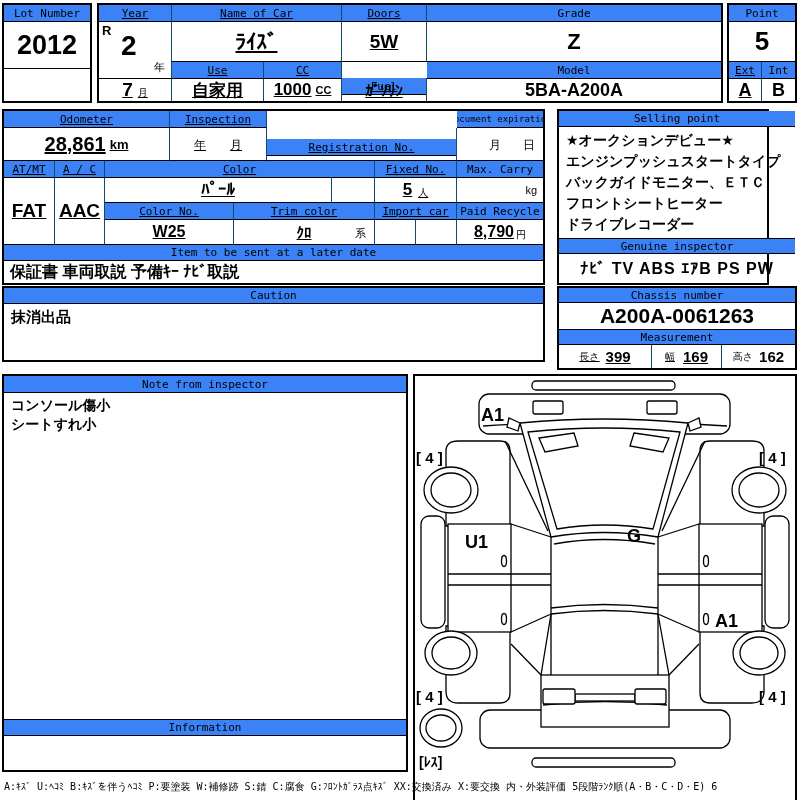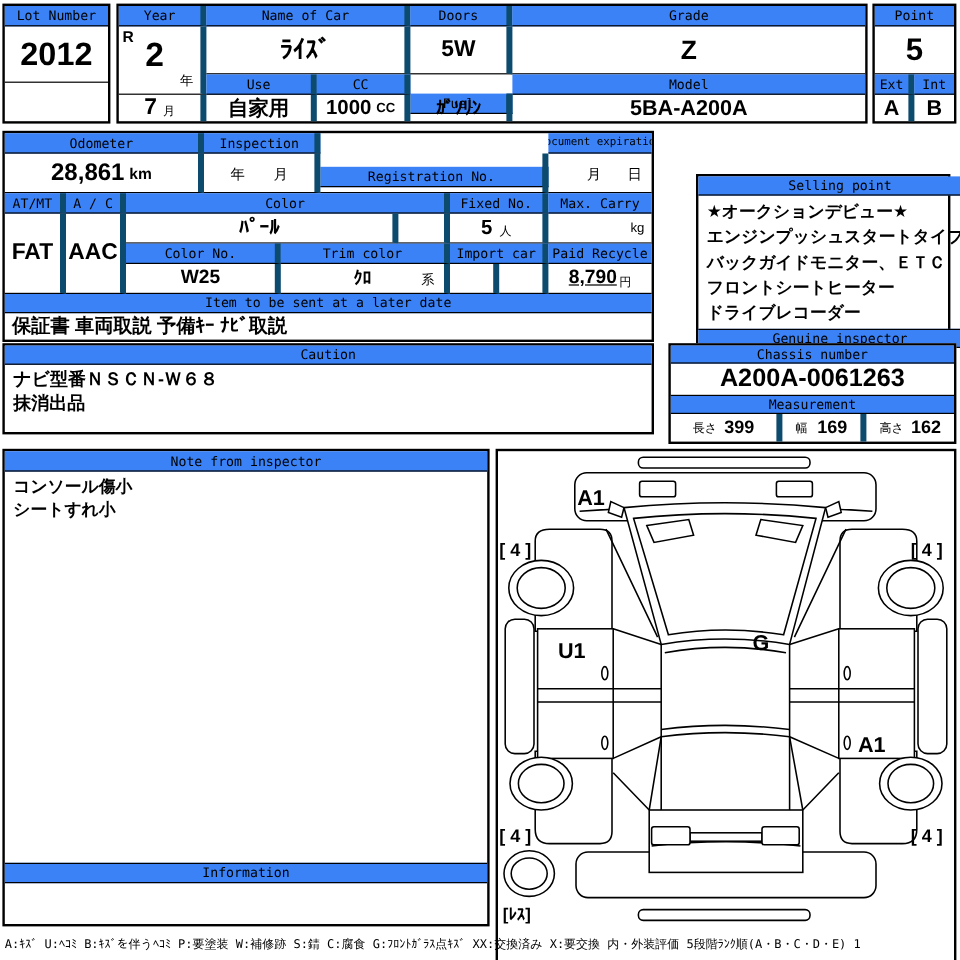--- a/index.html
+++ b/index.html
@@ -6,21 +6,21 @@
   html,body { width:800px; height:800px; background:#fff; color:#000;
     font-family:"Liberation Sans","DejaVu Sans",sans-serif; }
   body { position:relative; overflow:hidden; }
   .box { position:absolute; border:2px solid #000; background:#fff; }
   .abs { position:absolute; }
   .hdr { background:#3b82f6; font-family:"DejaVu Sans Mono","Liberation Mono",monospace;
     font-size:11px; display:flex; align-items:center; justify-content:center;
     white-space:nowrap; overflow:hidden; }
   .val { font-weight:bold; display:flex; align-items:center; justify-content:center;
     white-space:nowrap; }
-  .br { border-right:5px solid #0c4a6e; }
+  .br { border-right:1px solid #0c4a6e;text-decoration:underline; }
   .bb { border-bottom:1px solid #000; }
   .bt { border-top:1px solid #000; }
   .unit { font-size:11px; font-weight:bold; margin-left:4px; }
   .small-jp { font-size:12px; font-weight:normal; }
   .lines { padding:3px 7px; font-weight:bold; }
   .lines div { line-height:21px; font-size:14px; white-space:nowrap; }
   svg text { font-family:"Liberation Sans","DejaVu Sans",sans-serif; font-weight:bold; }
 </style>
 </head>
 <body>
@@ -125,37 +125,36 @@
   <div class="val br bb abs" style="left:412px;top:109px;width:41px;height:25px;"></div>
   <div class="val bb abs" style="left:453px;top:109px;width:86px;height:25px;">
     <span style="font-size:16px;font-weight:bold;text-decoration:underline;">8,790</span>
     <span style="font-size:10px;font-weight:normal;margin-left:2px;margin-top:5px;">円</span>
   </div>
 
   <div class="hdr bb abs" style="left:0;top:134px;width:539px;height:16px;">Item to be sent at a later date</div>
   <div class="val abs" style="left:0;top:150px;width:539px;height:22px;justify-content:flex-start;padding-left:6px;font-size:16px;">保証書 車両取説 予備ｷｰ ﾅﾋﾞ取説</div>
 </div>
 
-<div class="box" style="left:580px;top:109px;width:212px;height:176px;margin-top:36px;">
+<div class="box" style="left:557px;top:109px;width:212px;height:176px;">
   <div class="hdr bb abs" style="left:0;top:0;width:236px;height:16px;">Selling point</div>
   <div class="lines abs" style="left:0;top:16px;width:236px;height:111px;">
     <div>★オークションデビュー★</div>
     <div>エンジンプッシュスタートタイプ</div>
     <div>バックガイドモニター、ＥＴＣ</div>
     <div>フロントシートヒーター</div>
     <div>ドライブレコーダー</div>
   </div>
   <div class="hdr bt bb abs" style="left:0;top:127px;width:236px;height:16px;">Genuine inspector</div>
   <div class="val abs" style="left:0;top:143px;width:236px;height:29px;font-size:16px;letter-spacing:1px;">ﾅﾋﾞ TV ABS ｴｱB PS PW</div>
 </div>
 
 <div class="box" style="left:2px;top:286px;width:543px;height:76px;">
   <div class="hdr bb abs" style="left:0;top:0;width:539px;height:16px;">Caution</div>
   <div class="lines abs" style="left:0;top:16px;width:539px;height:56px;">
-    <div style="font-size:15px;line-height:20px;">ナビ型番ＮＳＣＮ-Ｗ６８</div>
     <div style="font-size:15px;line-height:20px;">抹消出品</div>
   </div>
 </div>
 
 <div class="box" style="left:557px;top:286px;width:240px;height:84px;">
   <div class="hdr bb abs" style="left:0;top:0;width:236px;height:15px;">Chassis number</div>
   <div class="val bb abs" style="left:0;top:15px;width:236px;height:27px;font-size:21px;">A200A-0061263</div>
   <div class="hdr bb abs" style="left:0;top:42px;width:236px;height:15px;">Measurement</div>
   <div class="val br abs" style="left:0;top:57px;width:93px;height:23px;gap:6px;">
     <span style="font-size:10px;font-weight:normal;">長さ</span>
@@ -248,13 +247,13 @@
     <text x="344" y="87" font-size="15">[ 4 ]</text>
     <text x="50" y="172" font-size="18">U1</text>
     <text x="212" y="166" font-size="18">G</text>
     <text x="300" y="251" font-size="18">A1</text>
     <text x="1" y="326" font-size="15">[ 4 ]</text>
     <text x="344" y="326" font-size="15">[ 4 ]</text>
     <text x="4" y="391" font-size="14">[ﾚｽ]</text>
   </svg>
 </div>
 
-<div class="abs" style="left:4px;top:780px;width:792px;height:16px;font-family:'DejaVu Sans Mono','Liberation Mono',monospace;font-size:10px;white-space:nowrap;overflow:hidden;">A:ｷｽﾞ U:ﾍｺﾐ B:ｷｽﾞを伴うﾍｺﾐ P:要塗装 W:補修跡 S:錆 C:腐食 G:ﾌﾛﾝﾄｶﾞﾗｽ点ｷｽﾞ XX:交換済み X:要交換  内・外装評価  5段階ﾗﾝｸ順(A・B・C・D・E) 1</div>
+<div class="abs" style="left:4px;top:780px;width:792px;height:16px;font-family:'DejaVu Sans Mono','Liberation Mono',monospace;font-size:10px;white-space:nowrap;overflow:hidden;">A:ｷｽﾞ U:ﾍｺﾐ B:ｷｽﾞを伴うﾍｺﾐ P:要塗装 W:補修跡 S:錆 C:腐食 G:ﾌﾛﾝﾄｶﾞﾗｽ点ｷｽﾞ XX:交換済み X:要交換  内・外装評価  5段階ﾗﾝｸ順(A・B・C・D・E) 6</div>
 
 </body></html>

